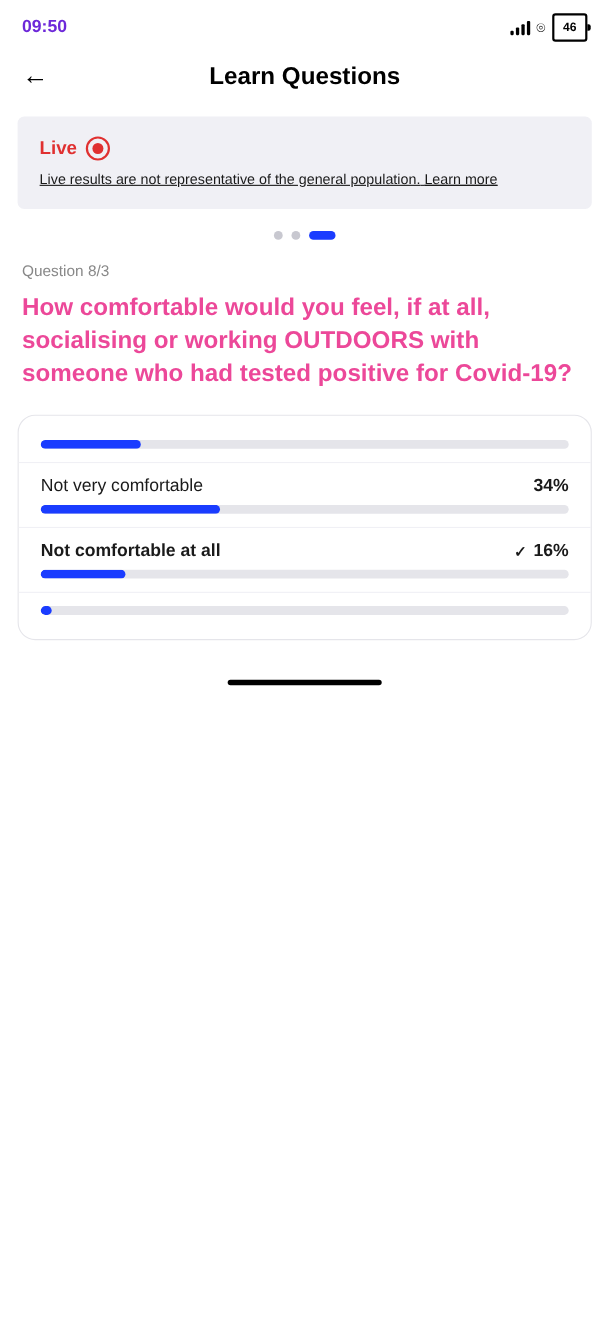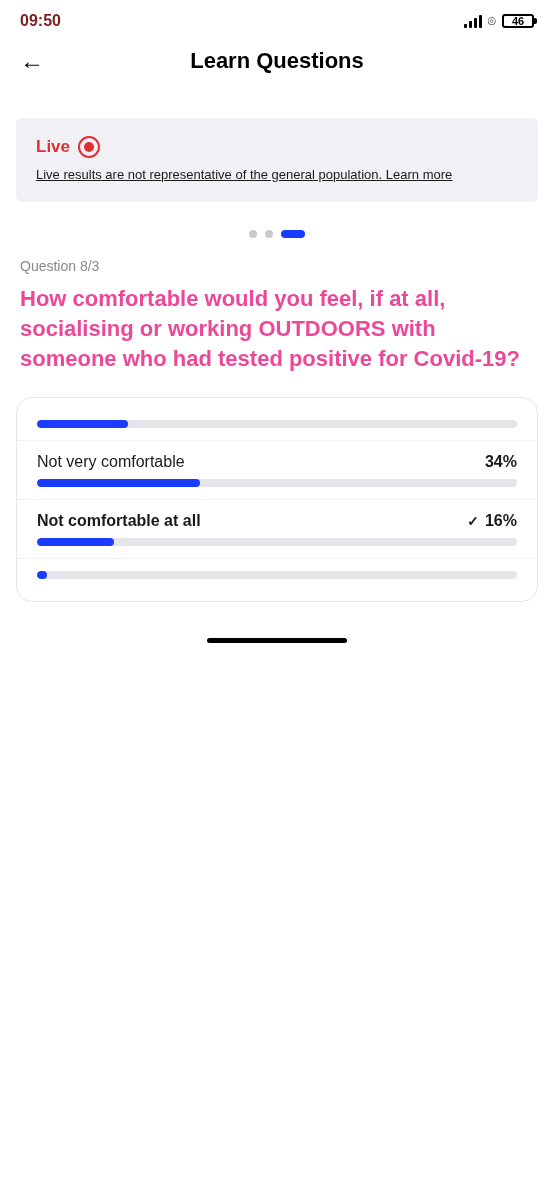--- a/index.html
+++ b/index.html
@@ -16,21 +16,21 @@
     .status-bar {
       display: flex;
       justify-content: space-between;
       align-items: center;
       padding: 12px 20px 8px 20px;
       background: #fff;
     }
     .status-time {
       font-size: 16px;
       font-weight: 600;
-      color: #7f1d1d;
+      color: #6d28d9;
     }
     .status-icons {
       display: flex;
       align-items: center;
       gap: 6px;
     }
     .signal-bars {
       display: flex;
       align-items: flex-end;
       gap: 2px;
@@ -51,21 +51,21 @@
     .battery-box {
       display: flex;
       align-items: center;
       border: 2px solid #000;
       border-radius: 3px;
       padding: 1px 3px;
       position: relative;
       font-size: 11px;
       font-weight: 700;
       width: 32px;
-      height: 14px;
+      height: 26px;
       justify-content: center;
     }
     .battery-box::after {
       content: '';
       position: absolute;
       right: -5px;
       top: 50%;
       transform: translateY(-50%);
       width: 3px;
       height: 6px;
@@ -91,21 +91,21 @@
       font-weight: 300;
     }
     .nav-title {
       font-size: 22px;
       font-weight: 700;
       color: #000;
     }
 
     
     .live-banner {
-      margin: 28px 16px;
+      margin: 8px 16px;
       background: #f0f0f5;
       border-radius: 6px;
       padding: 18px 20px;
     }
     .live-label {
       display: flex;
       align-items: center;
       gap: 8px;
       margin-bottom: 8px;
     }

